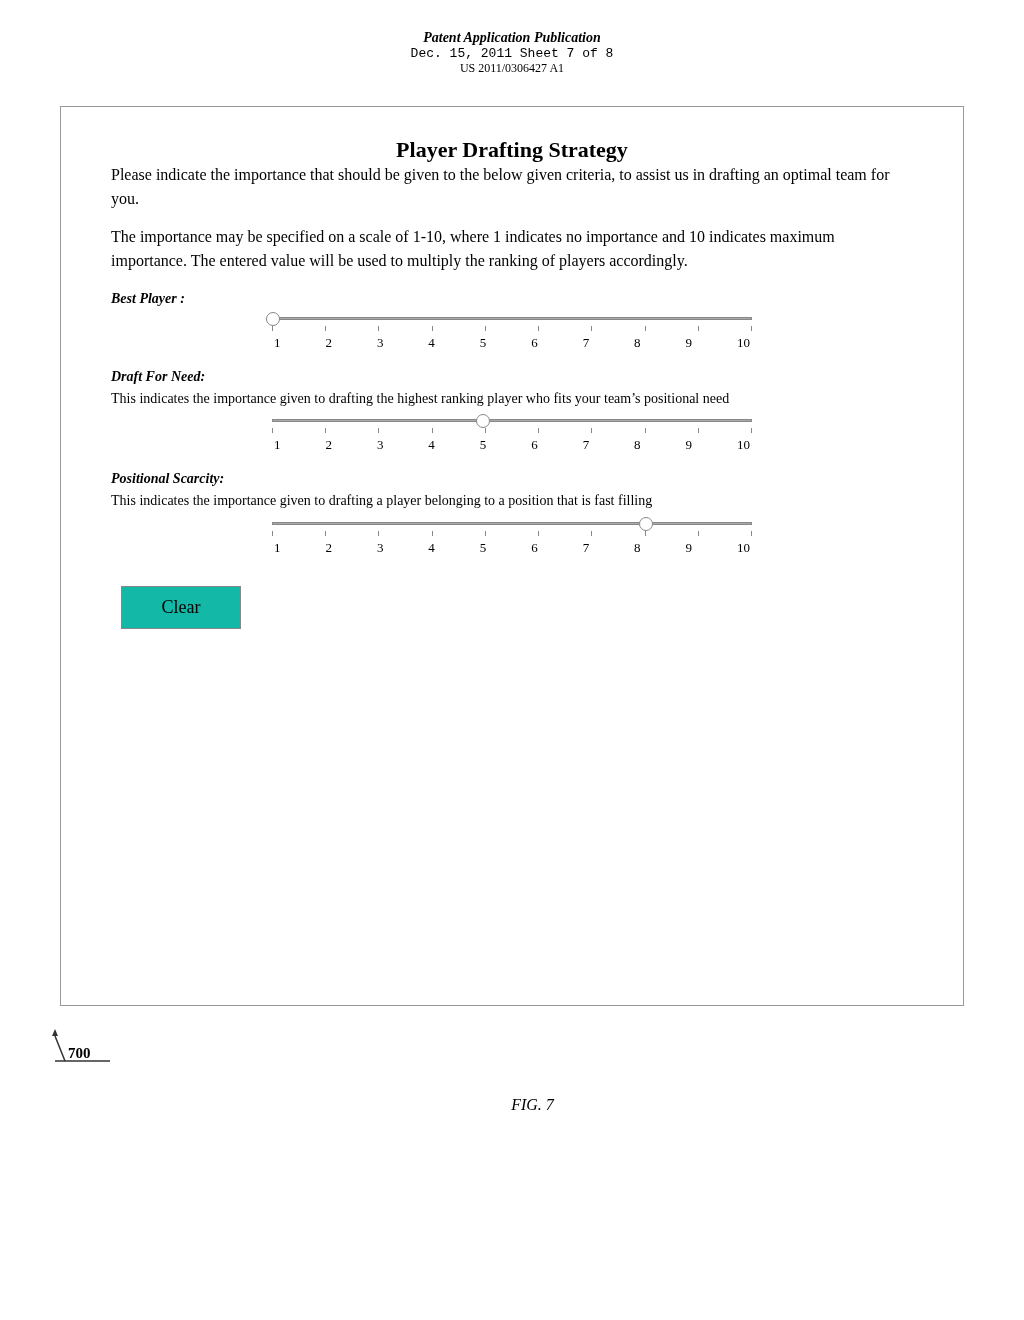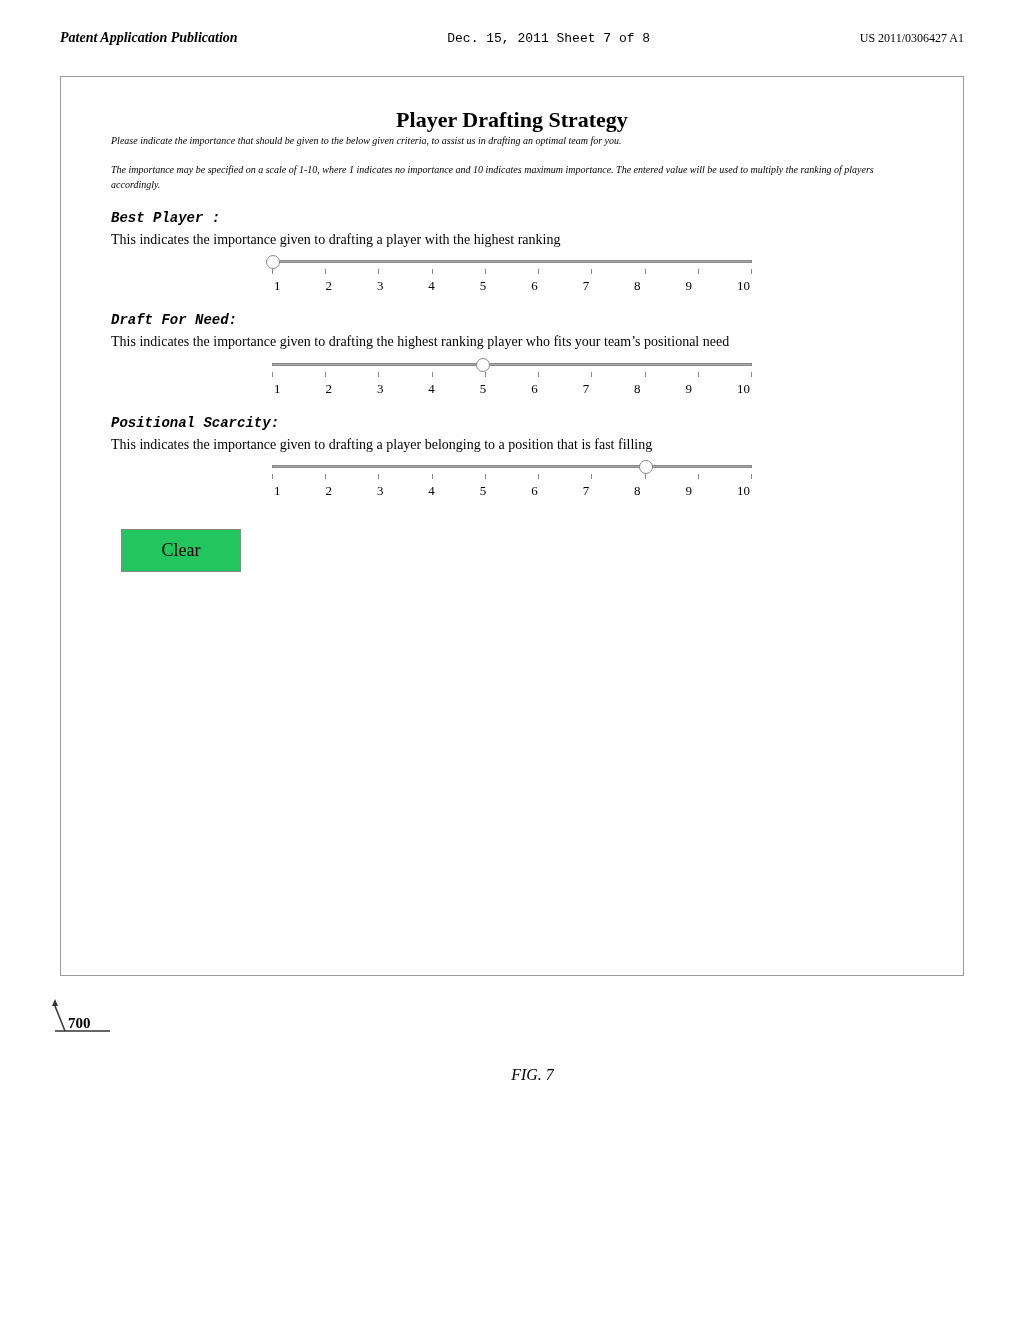--- a/index.html
+++ b/index.html
@@ -12,20 +12,21 @@
       overflow: hidden;
     }
 
     
     .page-header {
       display: flex;
       justify-content: space-between;
       align-items: center;
       padding: 30px 60px 10px 60px;
       font-size: 14px;
+      flex-direction: column;
     }
     .page-header .left {
       font-weight: bold;
       font-style: italic;
     }
     .page-header .center {
       font-size: 13px;
       font-family: Liberation Mono, monospace;
     }
     .page-header .right {
@@ -40,33 +41,31 @@
       min-height: 900px;
     }
 
     .form-title {
       text-align: center;
       font-size: 22px;
       font-weight: bold;
     }
 
     .intro-text {
-      font-style: italic;
-      font-size: 10px;
+      font-size: 16px;
       line-height: 1.5;
       margin-bottom: 14px;
     }
 
     .section-label {
       font-weight: bold;
       font-style: italic;
       font-size: 14px;
       margin-bottom: 4px;
       margin-top: 18px;
-      font-family: Liberation Mono, monospace;
     }
 
     .section-desc {
       font-size: 14px;
       line-height: 1.45;
       margin-bottom: 10px;
     }
 
     
     .slider-container {
@@ -122,21 +121,21 @@
     
     .button-row {
       display: flex;
       justify-content: space-between;
       margin-top: 30px;
       padding: 0 10px;
     }
 
     .form-button {
       border: 1.5px solid #888;
-      background: #22c55e;
+      background: #14b8a6;
       padding: 10px 29px;
       font-size: 18px;
       font-family: 'Times New Roman', Times, serif;
       cursor: pointer;
       min-width: 120px;
     }
 
     .fig-label {
       font-size: 16px;
       font-style: italic;
@@ -162,21 +161,20 @@
 
 <div class="main-box">
 
   <div class="form-title">Player Drafting Strategy</div>
 
   <p class="intro-text">Please indicate the importance that should be given to the below given criteria, to assist us in drafting an optimal team for you.</p>
   <p class="intro-text">The importance may be specified on a scale of 1-10, where 1 indicates no importance and 10 indicates maximum importance. The entered value will be used to multiply the ranking of players accordingly.</p>
 
   <div>
     <div class="section-label">Best Player :</div>
-    <div class="section-desc">This indicates the importance given to drafting a player with the highest ranking</div>
     <div class="slider-container">
       <div class="slider-track">
         <div class="slider-thumb" style="left: 0%;"></div>
       </div>
       <div class="slider-ticks">
         <span class="tick"></span>
         <span class="tick"></span>
         <span class="tick"></span>
         <span class="tick"></span>
         <span class="tick"></span>

